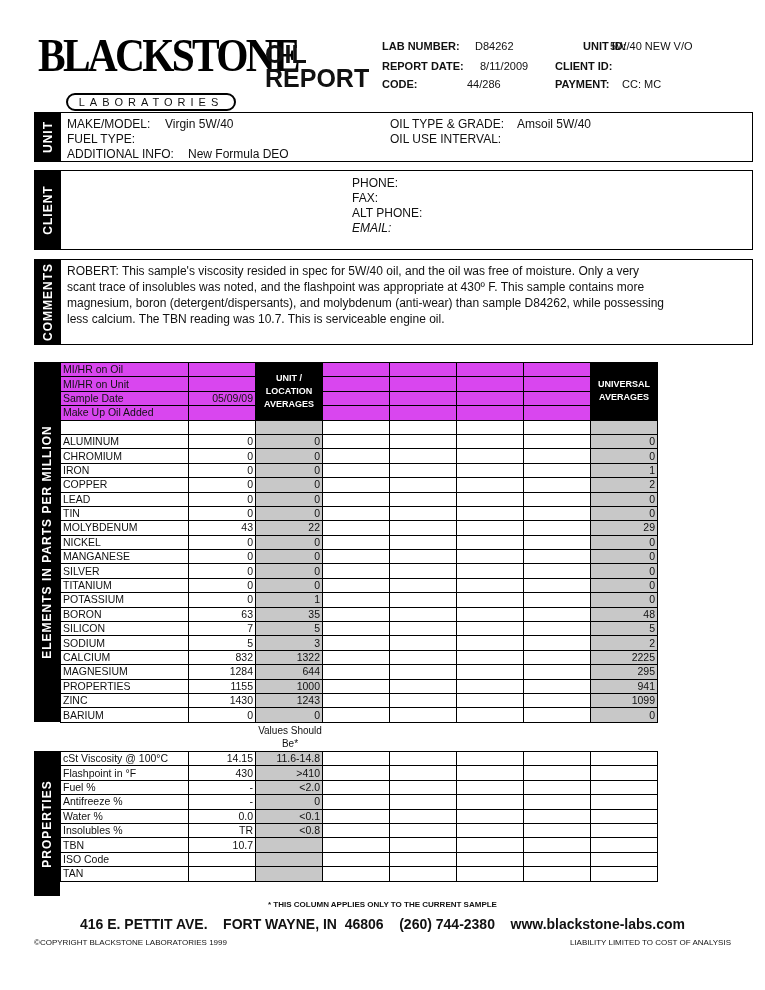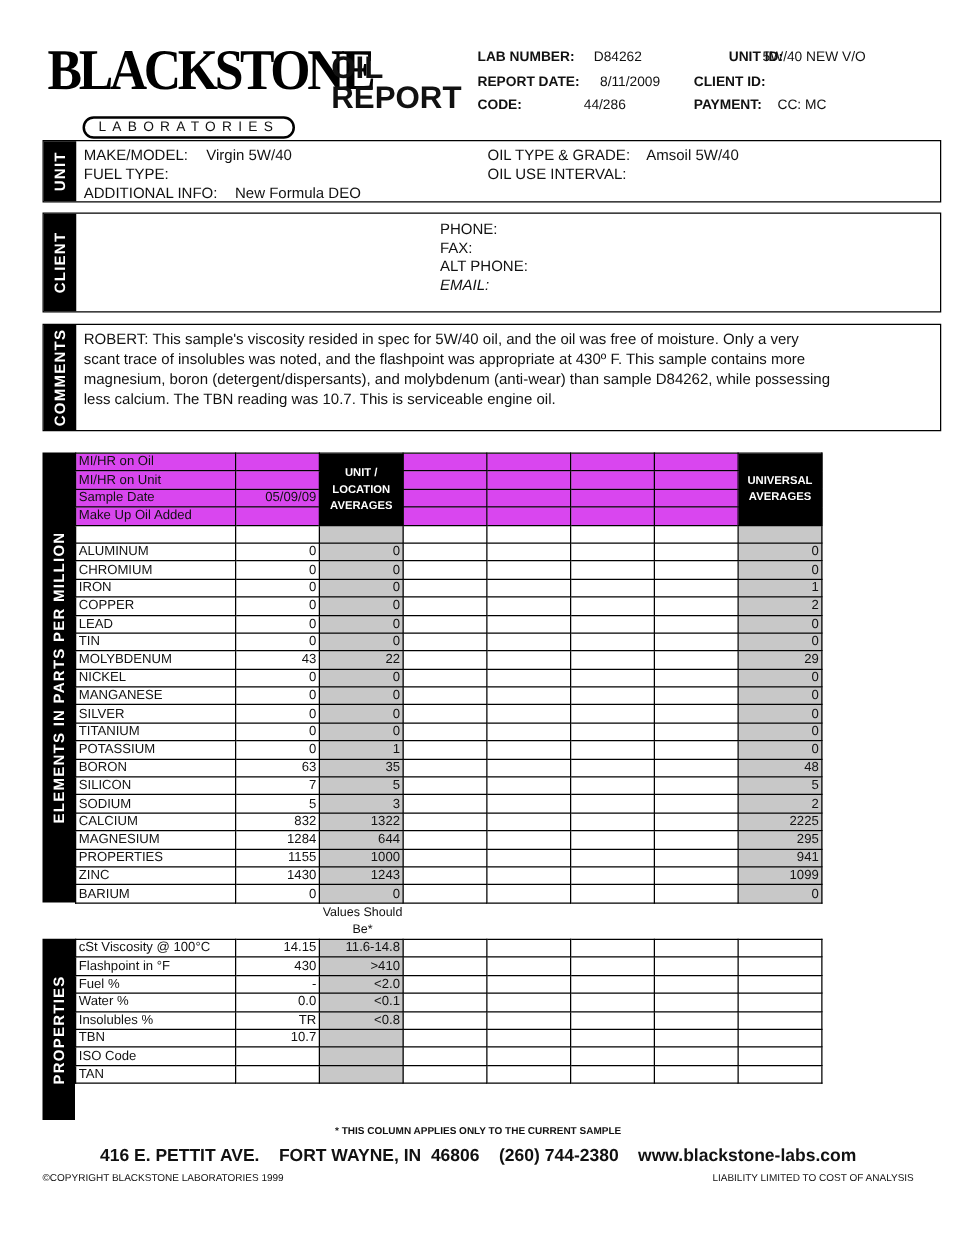--- a/index.html
+++ b/index.html
@@ -368,20 +368,30 @@
         <td class="lbl">Fuel %</td>
         <td class="num">-</td>
         <td class="avg">&lt;2.0</td>
         <td class="blank"></td>
         <td class="blank"></td>
         <td class="blank"></td>
         <td class="blank"></td>
         <td class="blank"></td>
       </tr>
       <tr>
+        <td class="lbl">Antifreeze %</td>
+        <td class="num">-</td>
+        <td class="avg">0</td>
+        <td class="blank"></td>
+        <td class="blank"></td>
+        <td class="blank"></td>
+        <td class="blank"></td>
+        <td class="blank"></td>
+      </tr>
+      <tr>
         <td class="lbl">Water %</td>
         <td class="num">0.0</td>
         <td class="avg">&lt;0.1</td>
         <td class="blank"></td>
         <td class="blank"></td>
         <td class="blank"></td>
         <td class="blank"></td>
         <td class="blank"></td>
       </tr>
       <tr>

